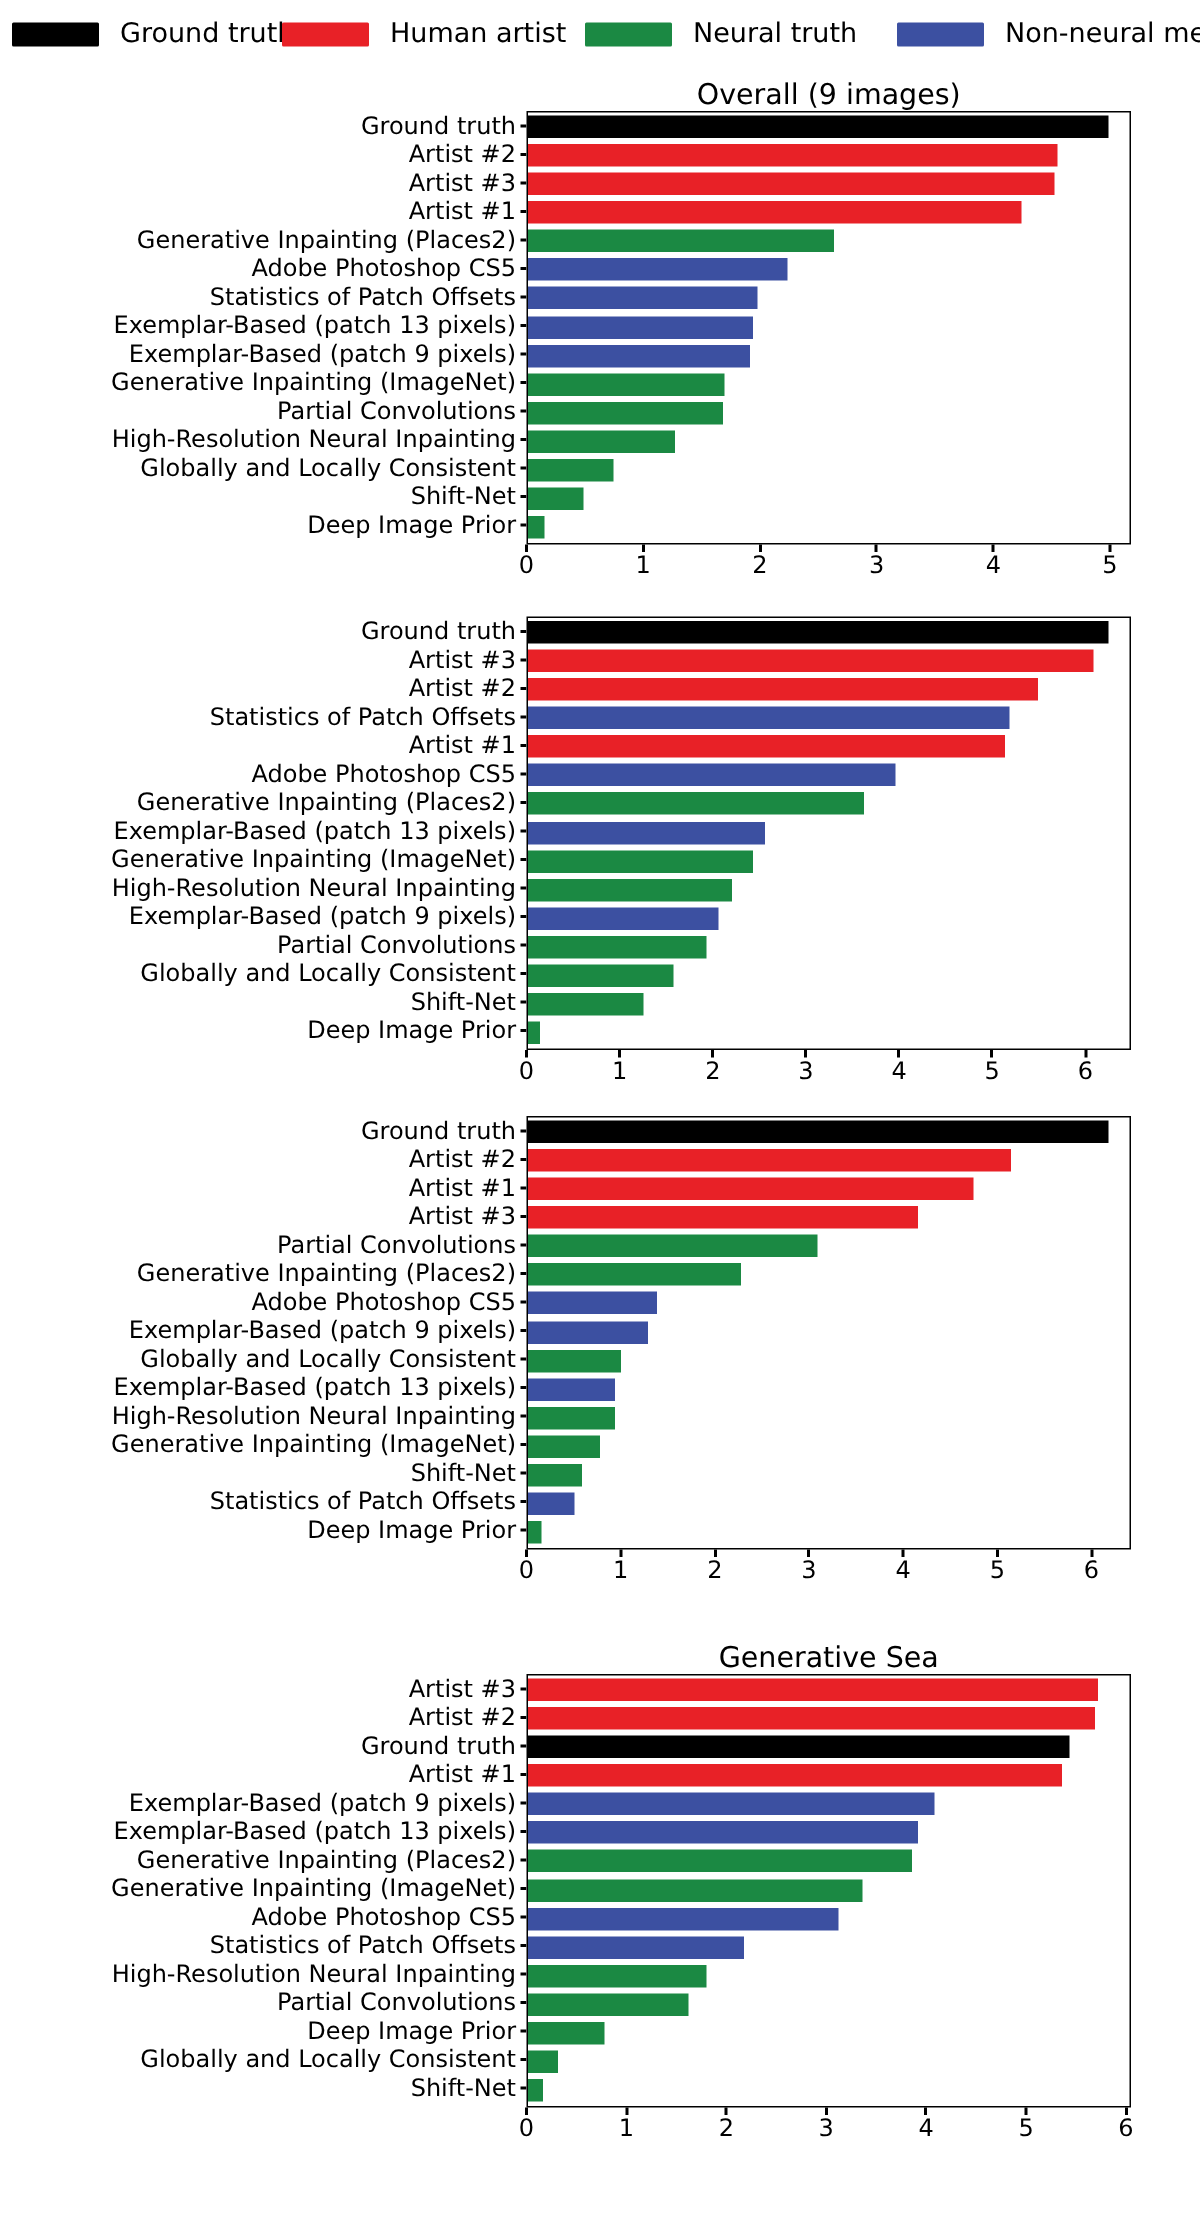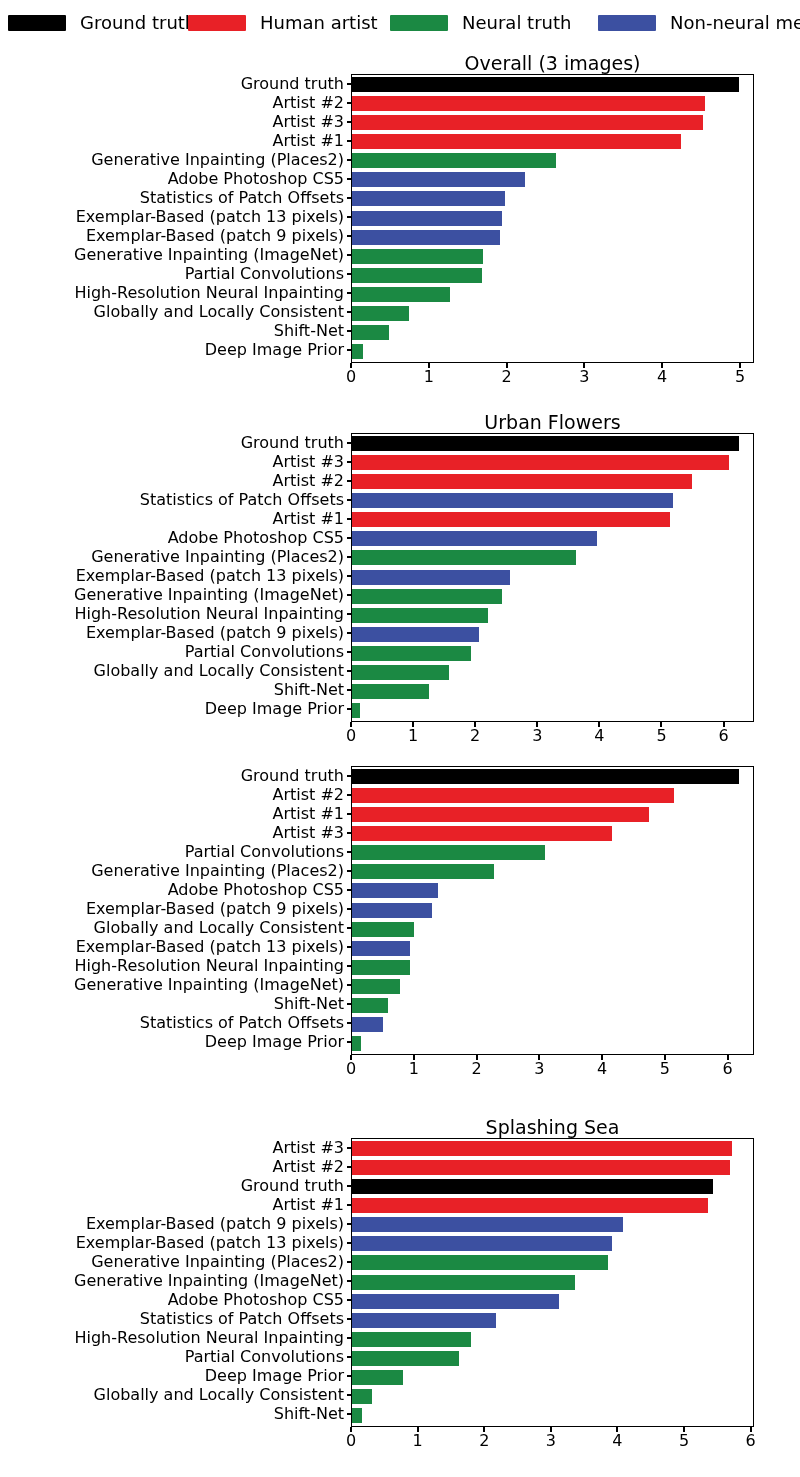--- a/index.html
+++ b/index.html
@@ -52,21 +52,21 @@
     <span class="legend-patch" style="background: rgb(27, 137, 67);"></span>
     <span class="legend-label">Neural truth</span>
   </div>
   <div class="legend-item" style="left:598px">
     <span class="legend-patch" style="background: rgb(60, 80, 161);"></span>
     <span class="legend-label">Non-neural method</span>
   </div>
 </div>
 
 <div class="chart mt1">
-  <div class="chart-title">Overall (3 images)</div>
+  <div class="chart-title">Overall (9 images)</div>
   <div class="chart-body">
     <div class="labels">
         <div class="label-row" style="height: 19.0667px;">
           <span>Ground truth</span>
           <span class="ytick"></span>
         </div>
         <div class="label-row" style="height: 19.0667px;">
           <span>Artist #2</span>
           <span class="ytick"></span>
         </div>
@@ -151,21 +151,20 @@
       <div class="xtick-mark" style="left: 57.9151%;"></div>
       <div class="xtick-label" style="left: 57.9151%;">3</div>
       <div class="xtick-mark" style="left: 77.2201%;"></div>
       <div class="xtick-label" style="left: 77.2201%;">4</div>
       <div class="xtick-mark" style="left: 96.5251%;"></div>
       <div class="xtick-label" style="left: 96.5251%;">5</div>
     </div>
 </div>
 
 <div class="chart mt2">
-  <div class="chart-title">Urban Flowers</div>
   <div class="chart-body">
     <div class="labels">
         <div class="label-row" style="height: 19.0667px;">
           <span>Ground truth</span>
           <span class="ytick"></span>
         </div>
         <div class="label-row" style="height: 19.0667px;">
           <span>Artist #3</span>
           <span class="ytick"></span>
         </div>
@@ -352,21 +351,21 @@
       <div class="xtick-mark" style="left: 62.3053%;"></div>
       <div class="xtick-label" style="left: 62.3053%;">4</div>
       <div class="xtick-mark" style="left: 77.8816%;"></div>
       <div class="xtick-label" style="left: 77.8816%;">5</div>
       <div class="xtick-mark" style="left: 93.4579%;"></div>
       <div class="xtick-label" style="left: 93.4579%;">6</div>
     </div>
 </div>
 
 <div class="chart mt4">
-  <div class="chart-title">Splashing Sea</div>
+  <div class="chart-title">Generative Sea</div>
   <div class="chart-body">
     <div class="labels">
         <div class="label-row" style="height: 19.0667px;">
           <span>Artist #3</span>
           <span class="ytick"></span>
         </div>
         <div class="label-row" style="height: 19.0667px;">
           <span>Artist #2</span>
           <span class="ytick"></span>
         </div>

